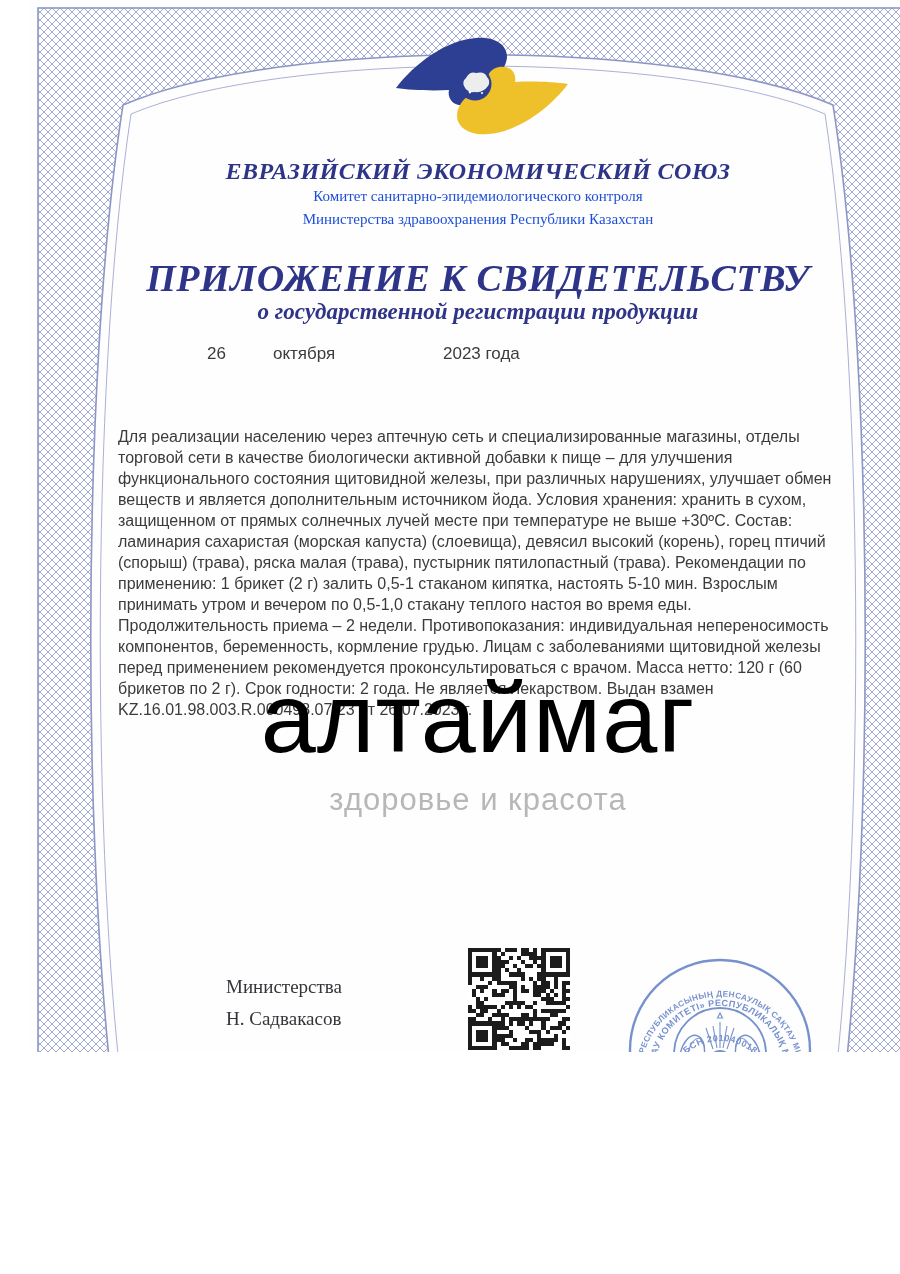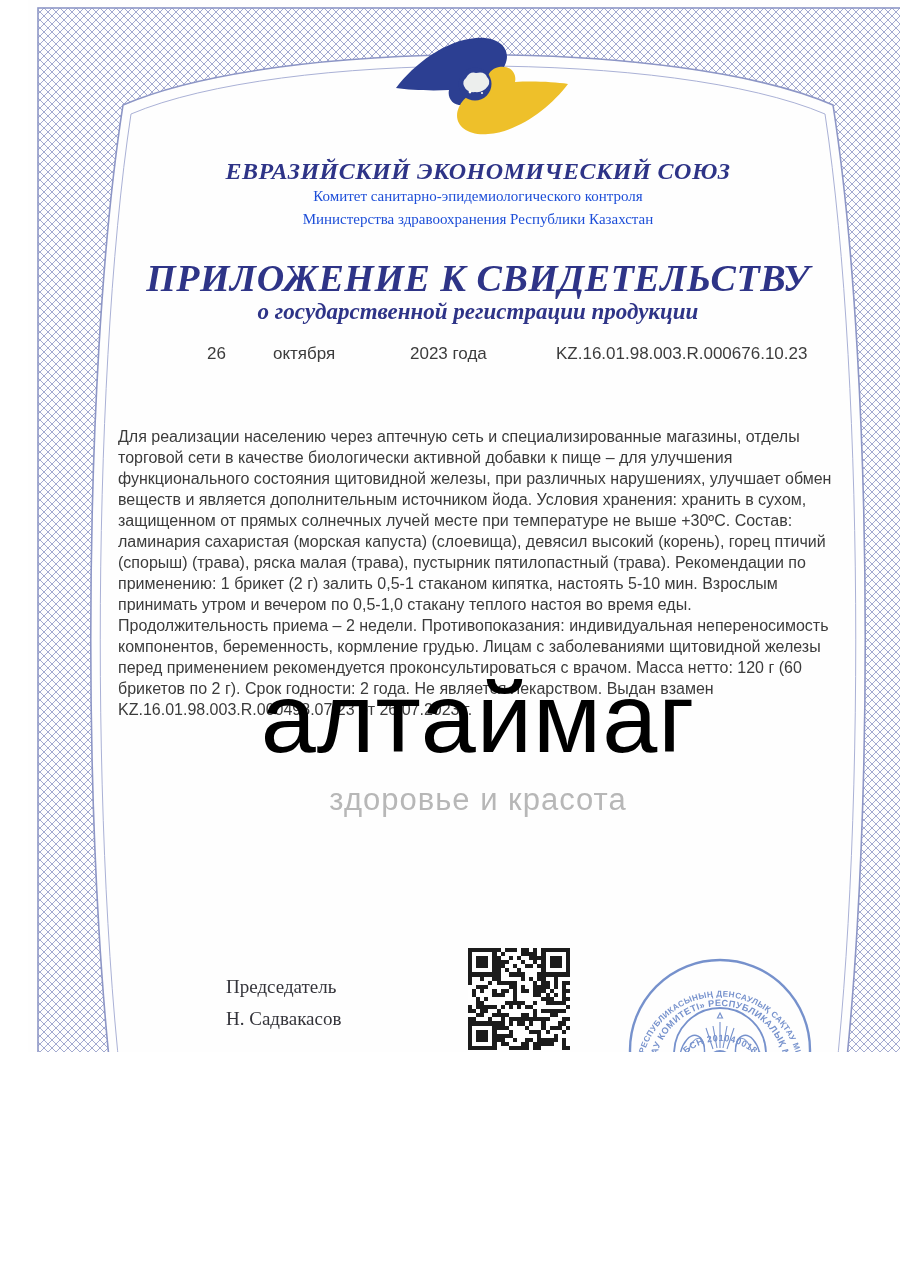--- a/index.html
+++ b/index.html
@@ -70,32 +70,31 @@
   <div class="abs ctr serif navy org-title">ЕВРАЗИЙСКИЙ ЭКОНОМИЧЕСКИЙ СОЮЗ</div>
   <div class="abs ctr serif org-sub" style="top:188px;">Комитет санитарно-эпидемиологического контроля</div>
   <div class="abs ctr serif navy doc-title">ПРИЛОЖЕНИЕ К СВИДЕТЕЛЬСТВУ</div>
 
   <div class="abs ctr serif org-sub" style="top:211px;">Министерства здравоохранения Республики Казахстан</div>
   <div class="abs ctr serif navy doc-subtitle">о государственной регистрации продукции</div>
 
   <div class="abs dateline" style="left:0;width:900px;">
     <span class="abs" style="left:179px;">26</span>
     <span class="abs" style="left:245px;">октября</span>
-    <span class="abs" style="left:382px;text-align:right;">2023 года</span>
-    <span class="abs" style="left:528px;">KZ.16.01.98.003.R.000676.10.23</span>
+    <span class="abs" style="left:415px;text-align:right;">2023 года</span>
   </div>
 
   <div class="abs body-block">
     <div>Для реализации населению через аптечную сеть и специализированные магазины, отделы торговой сети в качестве биологически активной добавки к пище – для улучшения функционального состояния щитовидной железы, при различных нарушениях, улучшает обмен веществ и является дополнительным источником йода.  Условия хранения: хранить в сухом, защищенном от прямых солнечных лучей месте при температуре не выше +30ºС. Состав: ламинария сахаристая (морская капуста) (слоевища), девясил высокий (корень), горец птичий (спорыш) (трава), ряска малая (трава), пустырник пятилопастный (трава). Рекомендации по применению: 1 брикет (2 г) залить 0,5-1 стаканом кипятка, настоять 5-10 мин. Взрослым принимать утром и вечером по 0,5-1,0 стакану теплого настоя во время еды. Продолжительность приема – 2 недели. Противопоказания: индивидуальная непереносимость компонентов, беременность, кормление грудью. Лицам с заболеваниями щитовидной железы перед применением рекомендуется проконсультироваться с врачом. Масса нетто: 120 г (60 брикетов по 2 г). Срок годности: 2 года. Не является лекарством. Выдан взамен KZ.16.01.98.003.R.000498.07.23 от 26.07.2023 г.</div>
   </div>
 
   <div class="abs ctr watermark">алтаймаг</div>
   <div class="abs ctr tagline">здоровье и красота</div>
 
-  <div class="abs serif sig" style="top:976px;">Председатель</div>
+  <div class="abs serif sig" style="top:976px;">Министерства</div>
   <div class="abs serif sig" style="top:1008px;">Н. Садвакасов</div>
 
   <div class="abs qr" id="qr">
       <div class="b"></div>
       <div class="b"></div>
       <div class="b"></div>
       <div class="b"></div>
       <div class="b"></div>
       <div class="b"></div>
       <div class="b"></div>

